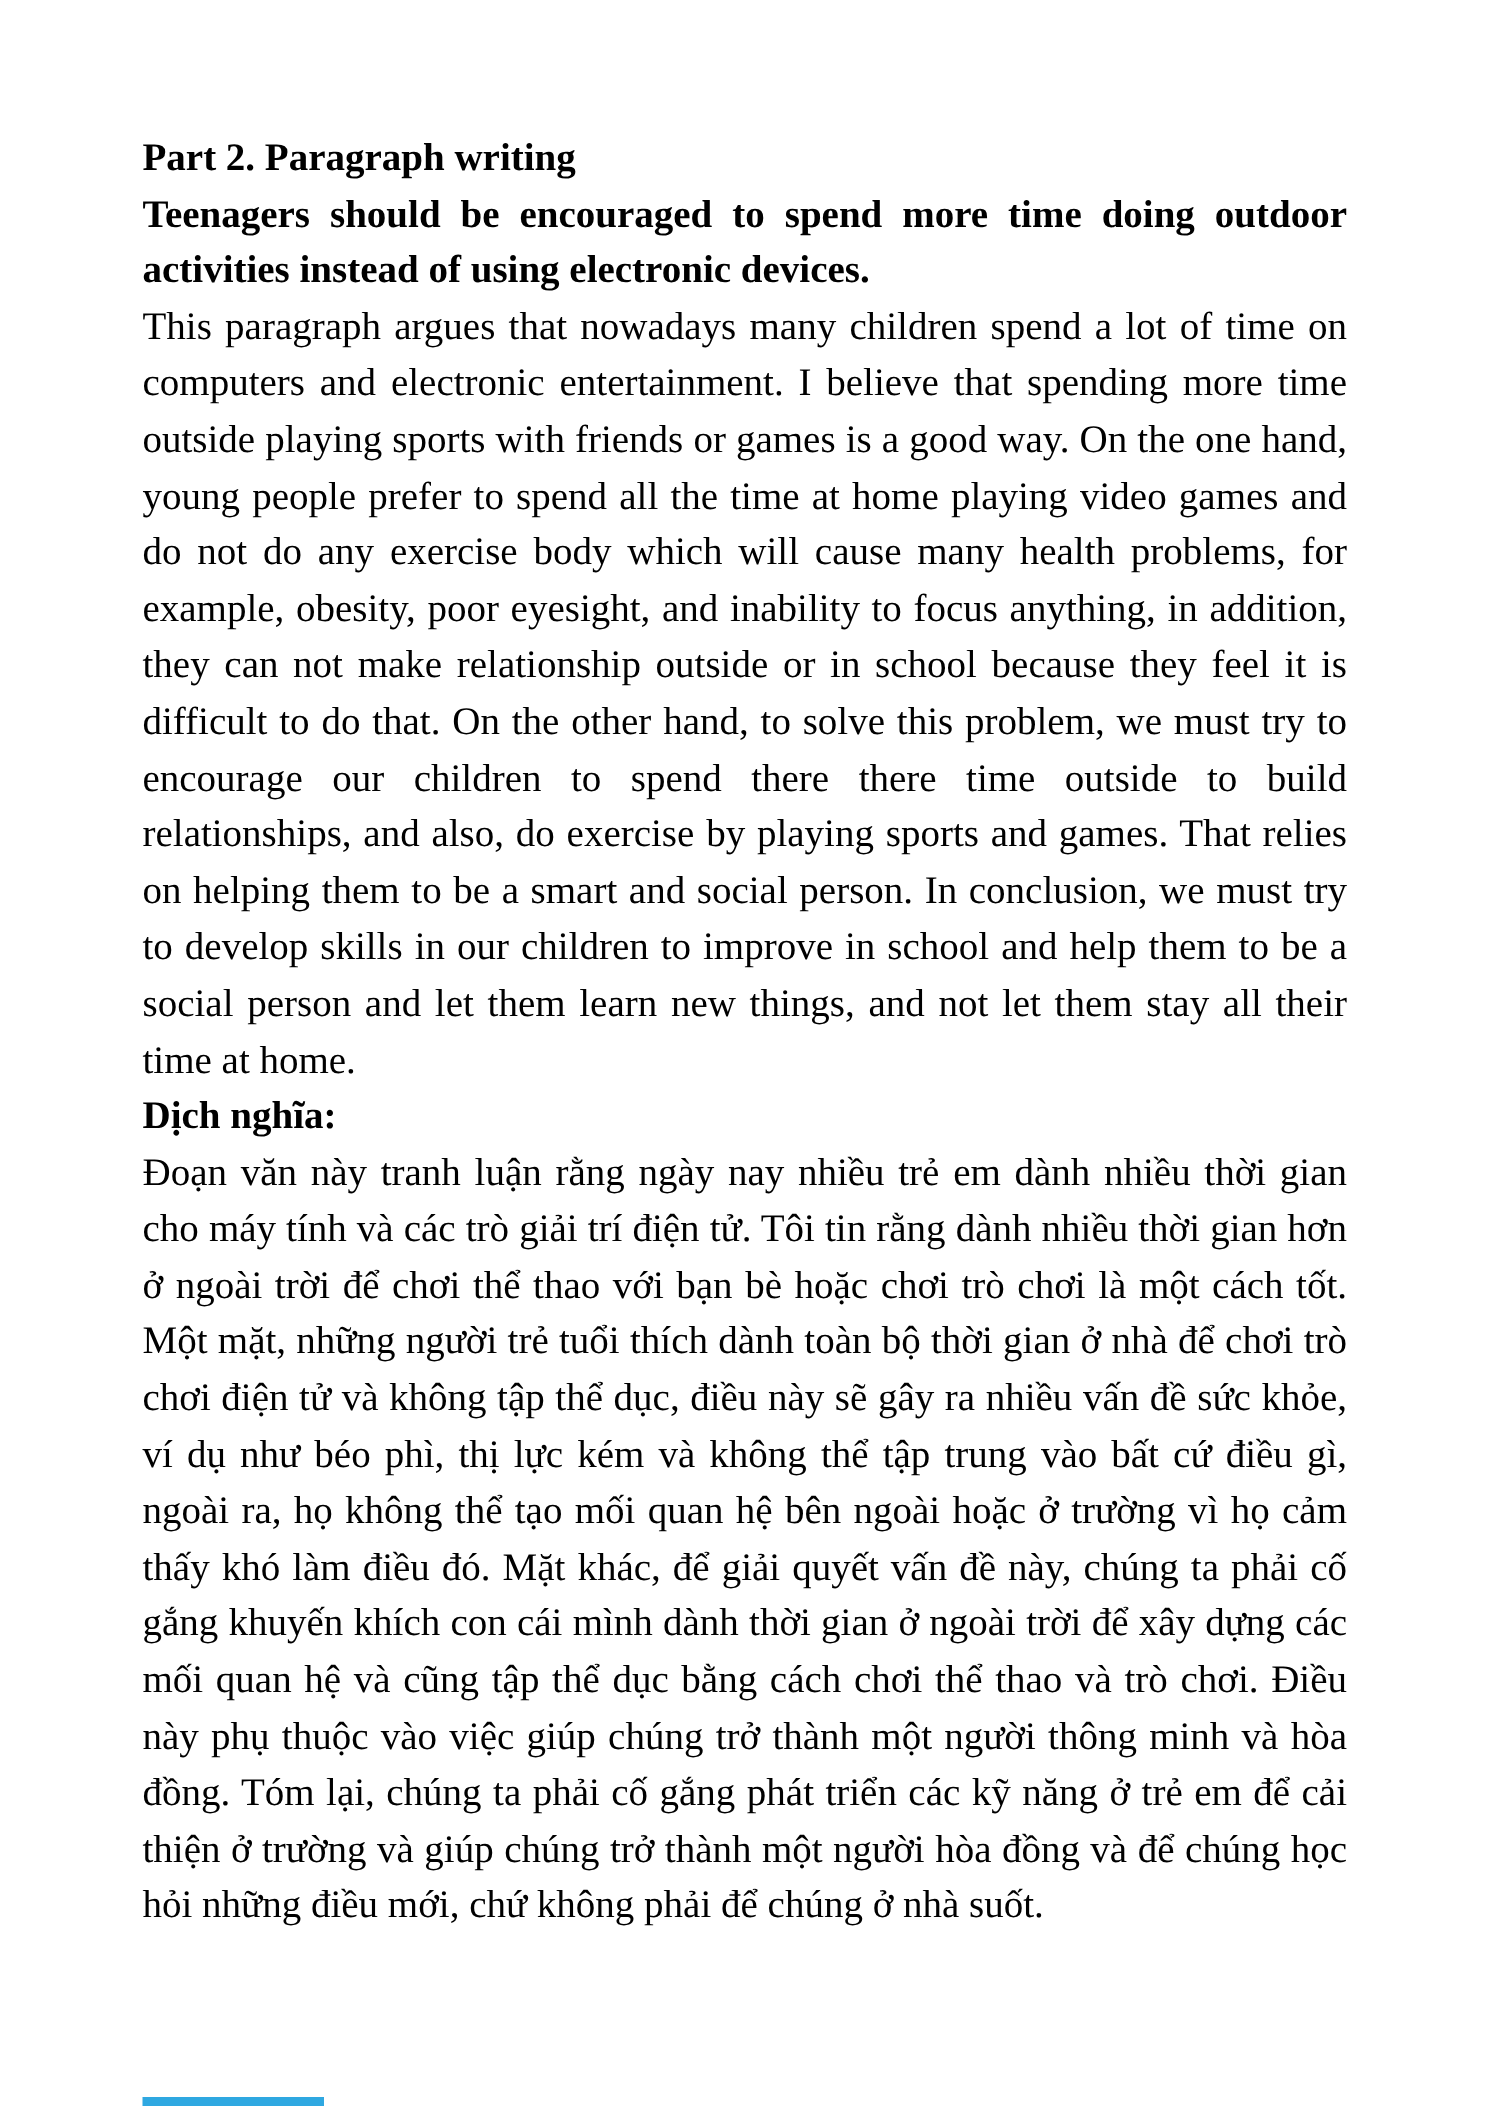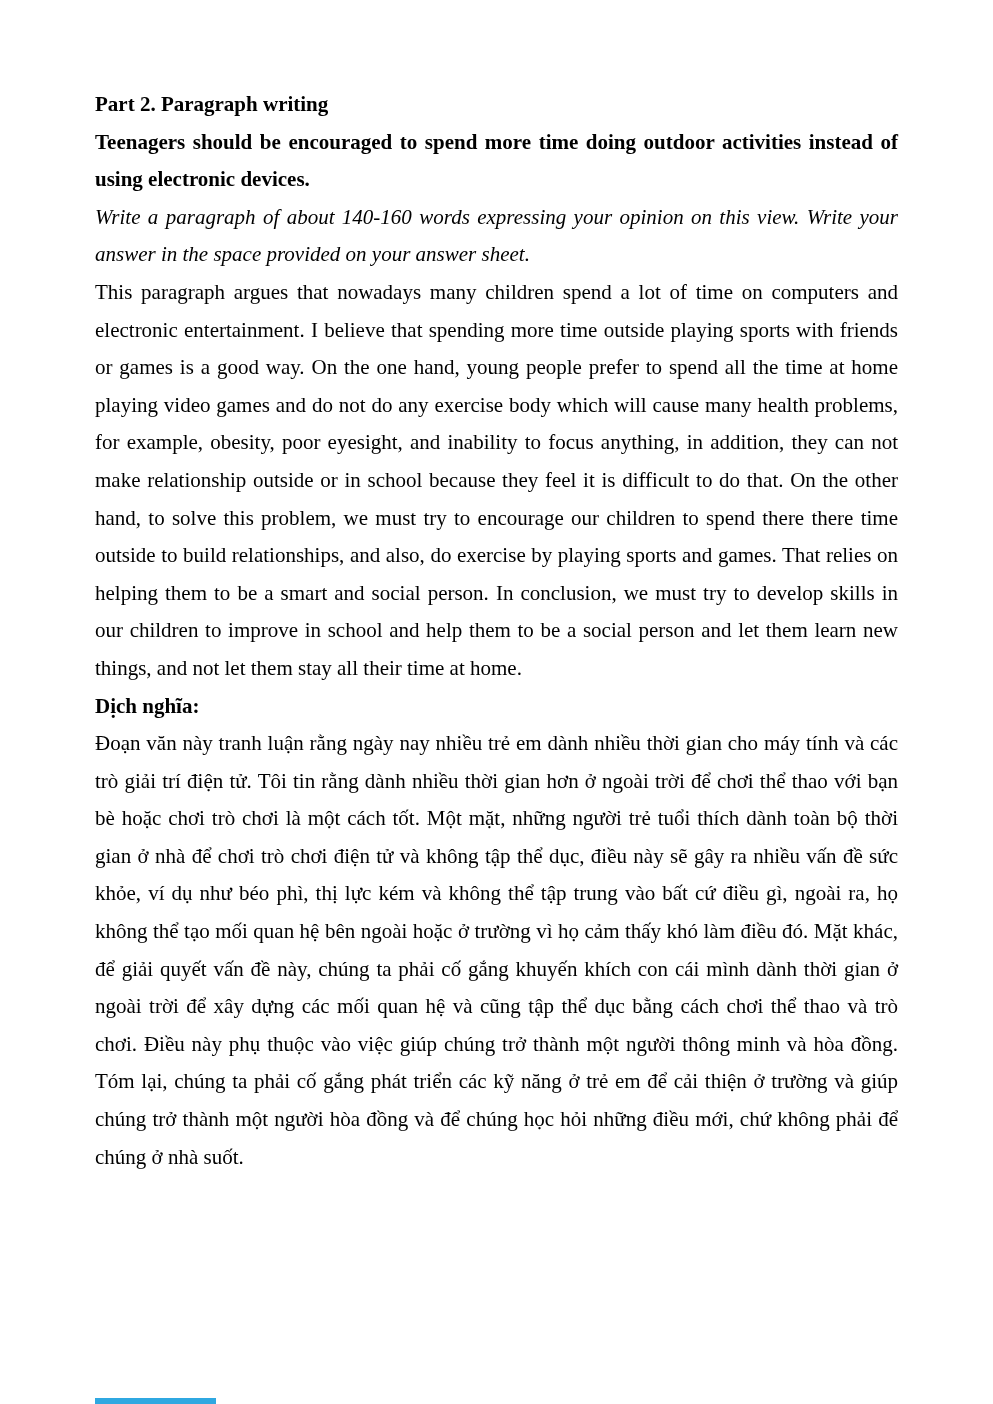--- a/index.html
+++ b/index.html
@@ -22,40 +22,39 @@
   .content {
     position: absolute;
     top: 86px;
     left: 95px;
     width: 803px;
     text-align: justify;
   }
   .content p, .content h3 {
     margin: 0;
     padding: 0;
-    font-size: 21px;
+    font-size: 26px;
     line-height: 37.6px;
   }
   .bold { font-weight: bold; }
   .italic { font-style: italic; font-weight: normal; }
   .blue-bar {
     position: absolute;
     left: 95px;
     bottom: 0;
     width: 121px;
     height: 6px;
     background: #2fa8e1;
   }
 </style>
 </head>
 <body>
 
 <div class="page">
   <div class="content">
     <h3 class="bold">Part 2. Paragraph writing</h3>
     <p class="bold">Teenagers should be encouraged to spend more time doing outdoor activities instead of using electronic devices.</p>
-    <p class="italic">Write a paragraph of about 140-160 words expressing your opinion on this view. Write your answer in the space provided on your answer sheet.</p>
     <p>This paragraph argues that nowadays many children spend a lot of time on computers and electronic entertainment. I believe that spending more time outside playing sports with friends or games is a good way. On the one hand, young people prefer to spend all the time at home playing video games and do not do any exercise body which will cause many health problems, for example, obesity, poor eyesight, and inability to focus anything, in addition, they can not make relationship outside or in school because they feel it is difficult to do that. On the other hand, to solve this problem, we must try to encourage our children to spend there there time outside to build relationships, and also, do exercise by playing sports and games. That relies on helping them to be a smart and social person. In conclusion, we must try to develop skills in our children to improve in school and help them to be a social person and let them learn new things, and not let them stay all their time at home.</p>
     <h3 class="bold">Dịch nghĩa:</h3>
     <p>Đoạn văn này tranh luận rằng ngày nay nhiều trẻ em dành nhiều thời gian cho máy tính và các trò giải trí điện tử. Tôi tin rằng dành nhiều thời gian hơn ở ngoài trời để chơi thể thao với bạn bè hoặc chơi trò chơi là một cách tốt. Một mặt, những người trẻ tuổi thích dành toàn bộ thời gian ở nhà để chơi trò chơi điện tử và không tập thể dục, điều này sẽ gây ra nhiều vấn đề sức khỏe, ví dụ như béo phì, thị lực kém và không thể tập trung vào bất cứ điều gì, ngoài ra, họ không thể tạo mối quan hệ bên ngoài hoặc ở trường vì họ cảm thấy khó làm điều đó. Mặt khác, để giải quyết vấn đề này, chúng ta phải cố gắng khuyến khích con cái mình dành thời gian ở ngoài trời để xây dựng các mối quan hệ và cũng tập thể dục bằng cách chơi thể thao và trò chơi. Điều này phụ thuộc vào việc giúp chúng trở thành một người thông minh và hòa đồng. Tóm lại, chúng ta phải cố gắng phát triển các kỹ năng ở trẻ em để cải thiện ở trường và giúp chúng trở thành một người hòa đồng và để chúng học hỏi những điều mới, chứ không phải để chúng ở nhà suốt.</p>
   </div>
   <div class="blue-bar"></div>
 </div>
 
 </body></html>

